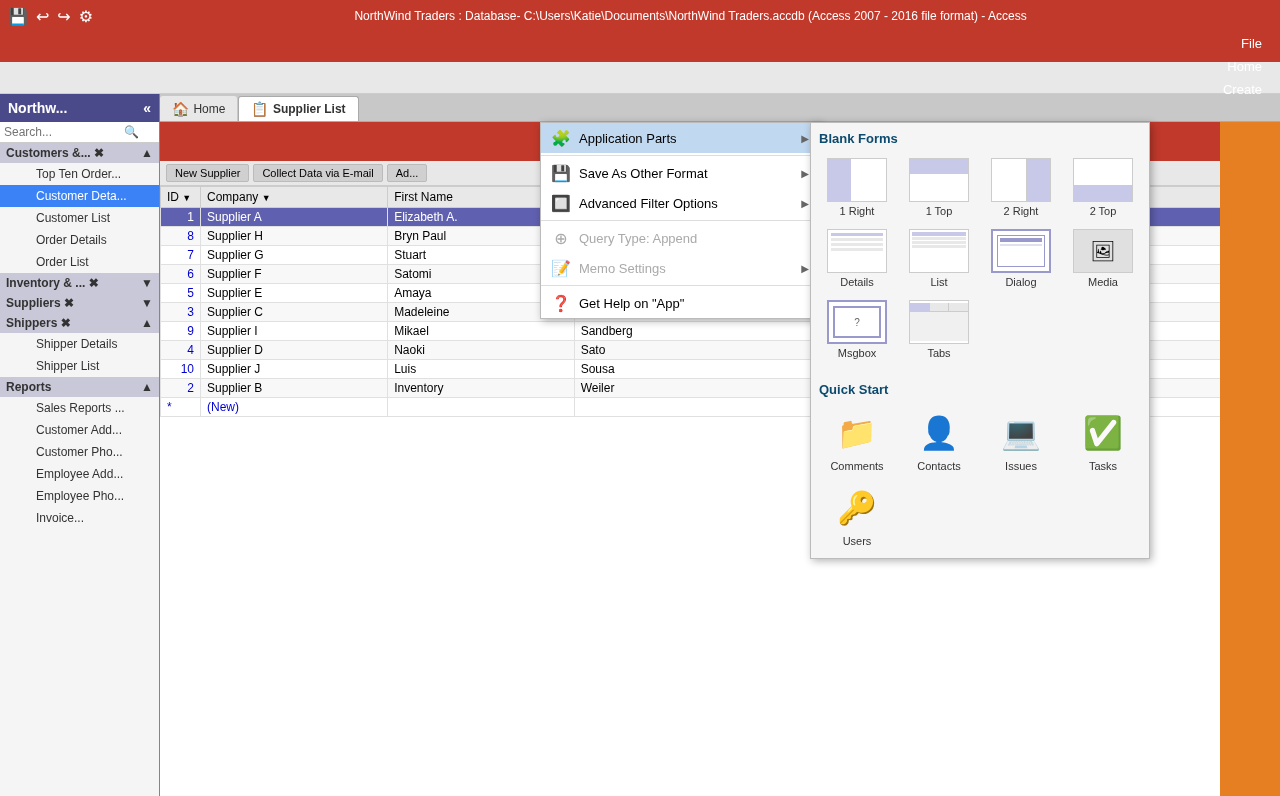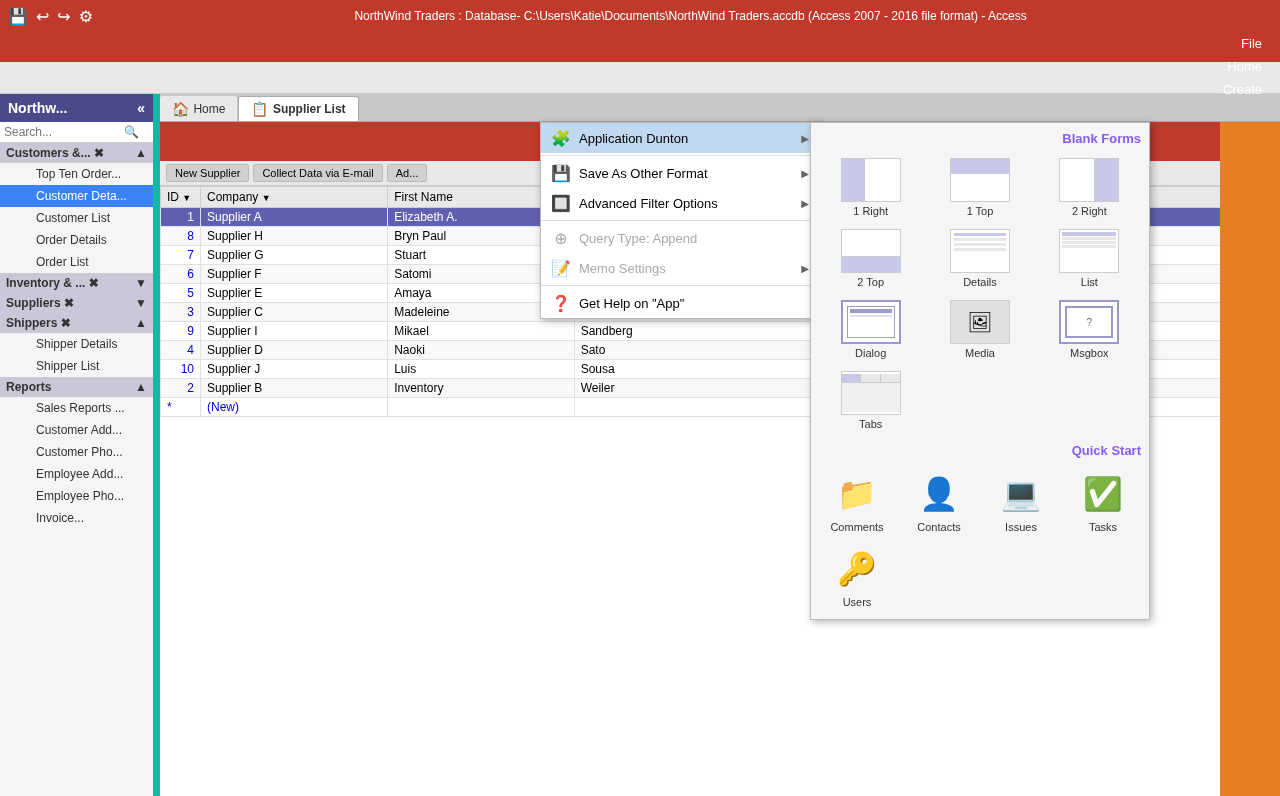--- a/index.html
+++ b/index.html
@@ -54,21 +54,21 @@
     
     #main-layout {
       display: flex;
       height: calc(796px - 32px - 30px - 32px);
     }
 
     
     #nav-pane {
       width: 160px;
       background: #f5f5f5;
-      border-right: 7px solid #14b8a6;
+      border-right: 1px solid #14b8a6;
       display: flex;
       flex-direction: column;
       overflow-y: auto;
     }
     #nav-header {
       background: #4a4a8a;
       color: white;
       padding: 6px 8px;
       font-size: 14px;
       font-weight: bold;
@@ -246,30 +246,29 @@
       border: 1px solid #bbb;
       box-shadow: 2px 2px 8px rgba(0,0,0,0.3);
       width: 340px;
       pointer-events: all;
       padding: 8px;
       font-size: 12px;
     }
     .panel-section-title {
       font-size: 13px;
       font-weight: bold;
-      color: #8b5cf6;
+      color: #0c4a6e;
       margin-bottom: 6px;
       padding-bottom: 3px;
-      text-align: right;
     }
     .forms-grid {
       display: grid;
-      grid-template-columns: repeat(3, 1fr);
+      grid-template-columns: repeat(4, 1fr);
       gap: 6px;
-      margin-bottom: 10px;
+      margin-bottom: 20px;
     }
     .form-item {
       display: flex;
       flex-direction: column;
       align-items: center;
       cursor: pointer;
       padding: 3px;
     }
     .form-thumb {
       width: 60px;
@@ -566,21 +565,21 @@
       </div>
     </div>
 
     <div id="orange-strip"></div>
 
     <div id="dropdown-overlay">
 
       <div id="app-menu">
         <div class="menu-item highlighted">
           <span class="menu-icon">🧩</span>
-          <span>Application Dunton</span>
+          <span>Application Parts</span>
           <span class="submenu-arrow">▶</span>
         </div>
         <div class="menu-separator"></div>
         <div class="menu-item">
           <span class="menu-icon">💾</span>
           <span>Save As Other Format</span>
           <span class="submenu-arrow">▶</span>
         </div>
         <div class="menu-item">
           <span class="menu-icon">🔲</span>

